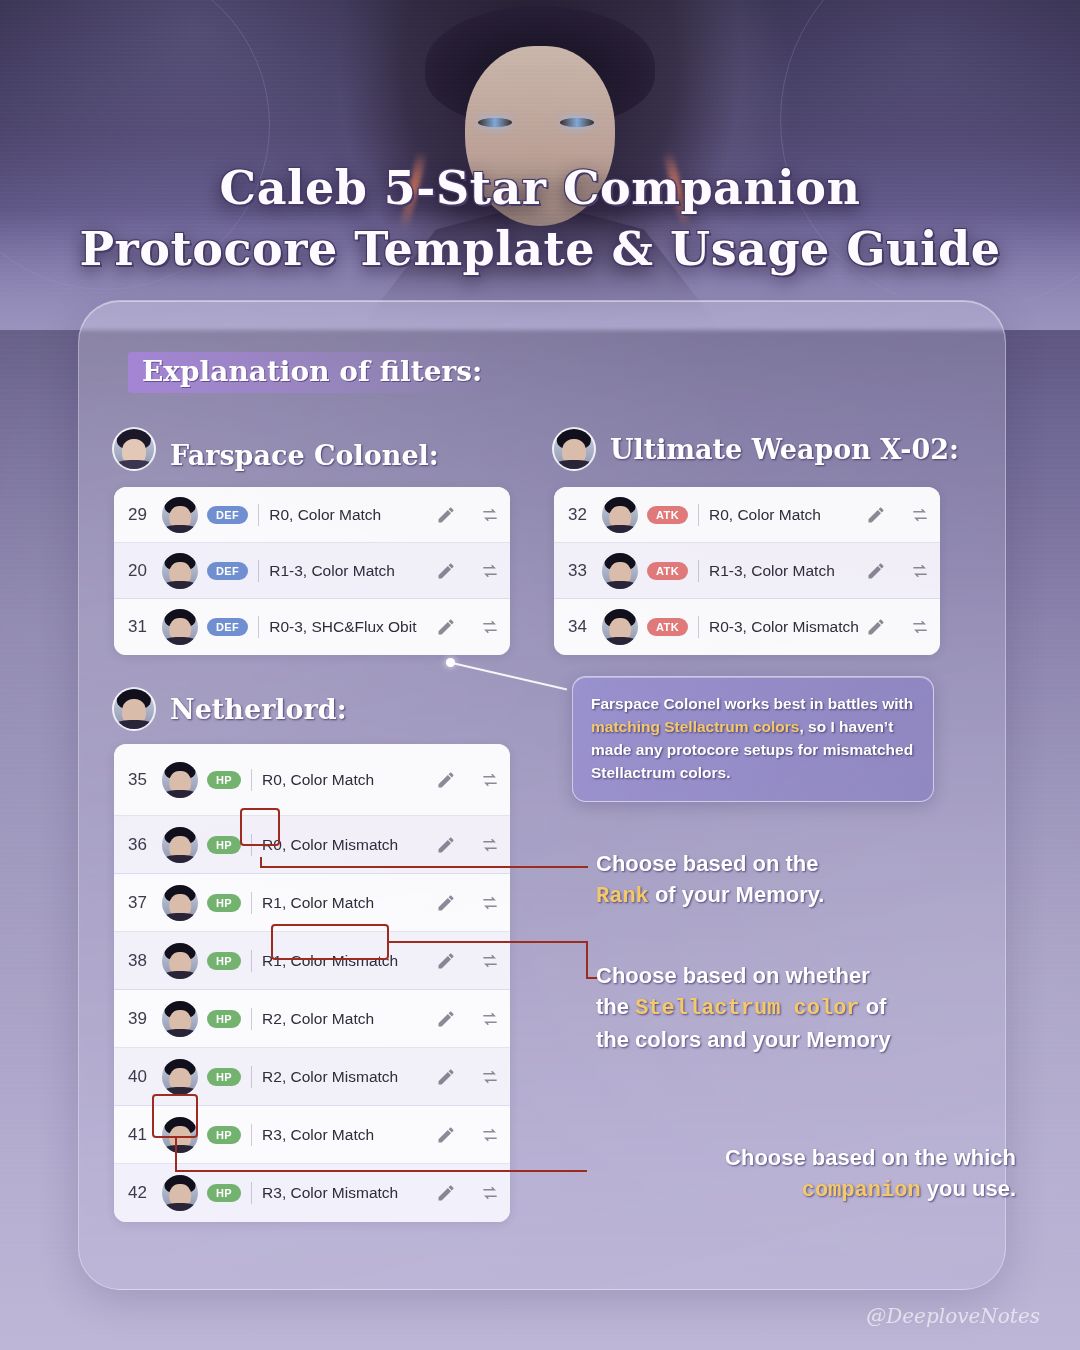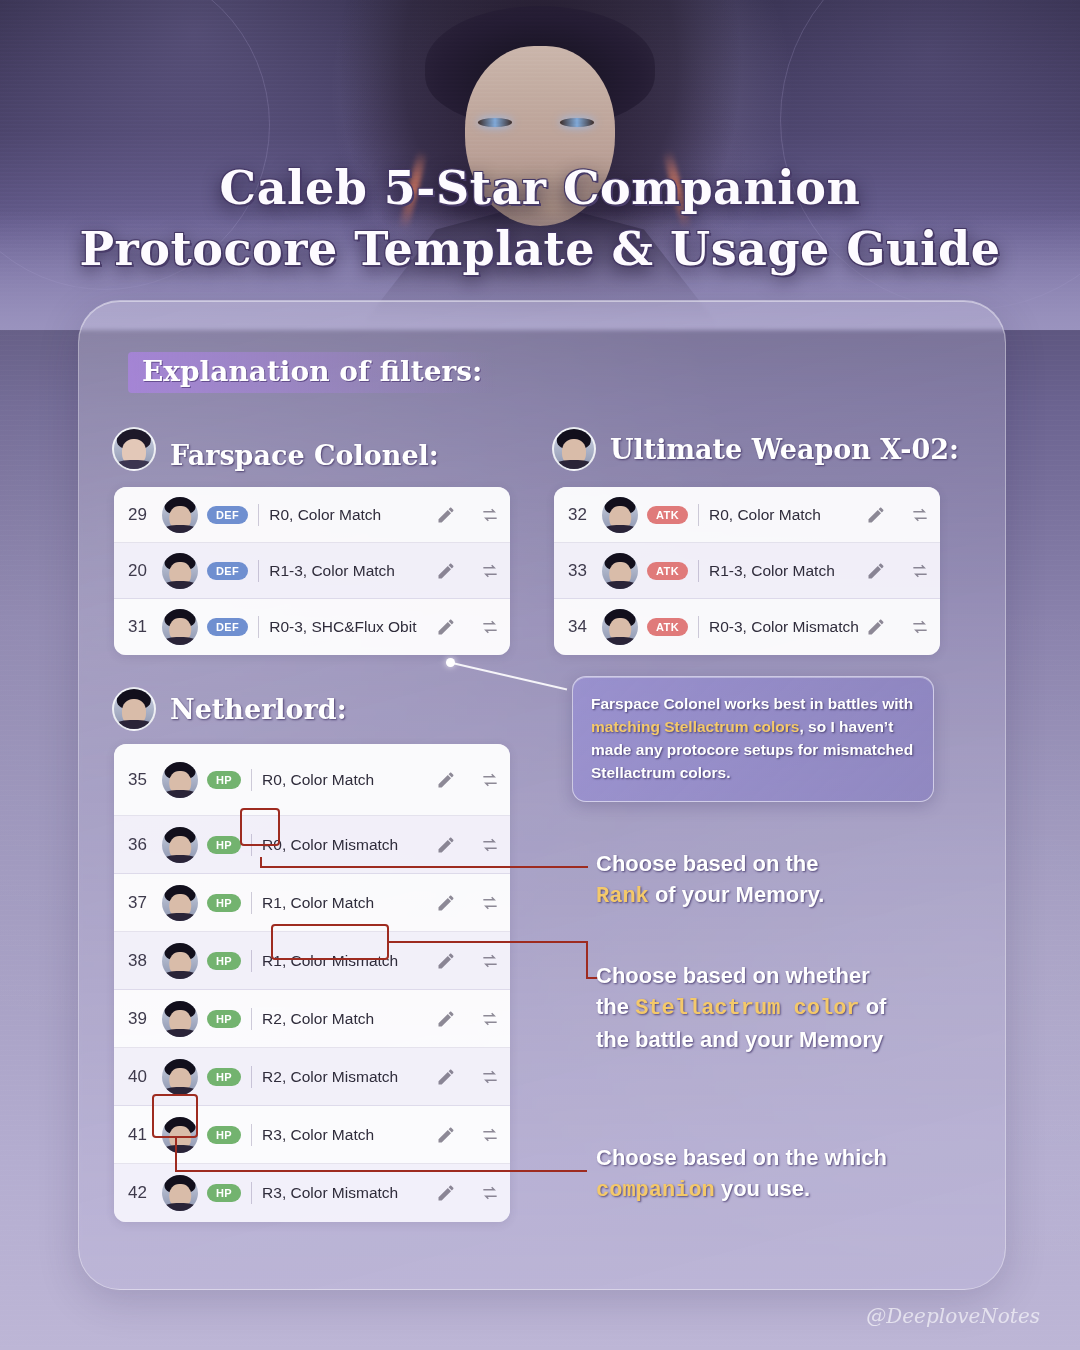--- a/index.html
+++ b/index.html
@@ -578,21 +578,21 @@
 </div>
 
 <div class="note" style="left:596px; top:848px; width:420px;">
   <div>Choose based on the</div>
   <div><span class="hlt">Rank</span><span> of your Memory.</span></div>
 </div>
 
 <div class="note" style="left:596px; top:960px; width:420px;">
   <div>Choose based on whether</div>
   <div><span>the </span><span class="hlt">Stellactrum color</span><span> of</span></div>
-  <div>the battle and your Memory</div>
-</div>
-
-<div class="note" style="left:596px; top:1142px; width:420px;">
+  <div>the colors and your Memory</div>
+</div>
+
+<div class="note" style="left:596px; top:1142px; width:420px;text-align:right;">
   <div>Choose based on the which</div>
   <div><span class="hlt">companion</span><span> you use.</span></div>
 </div>
 
 <div class="watermark">@DeeploveNotes</div>
 
 </body></html>

